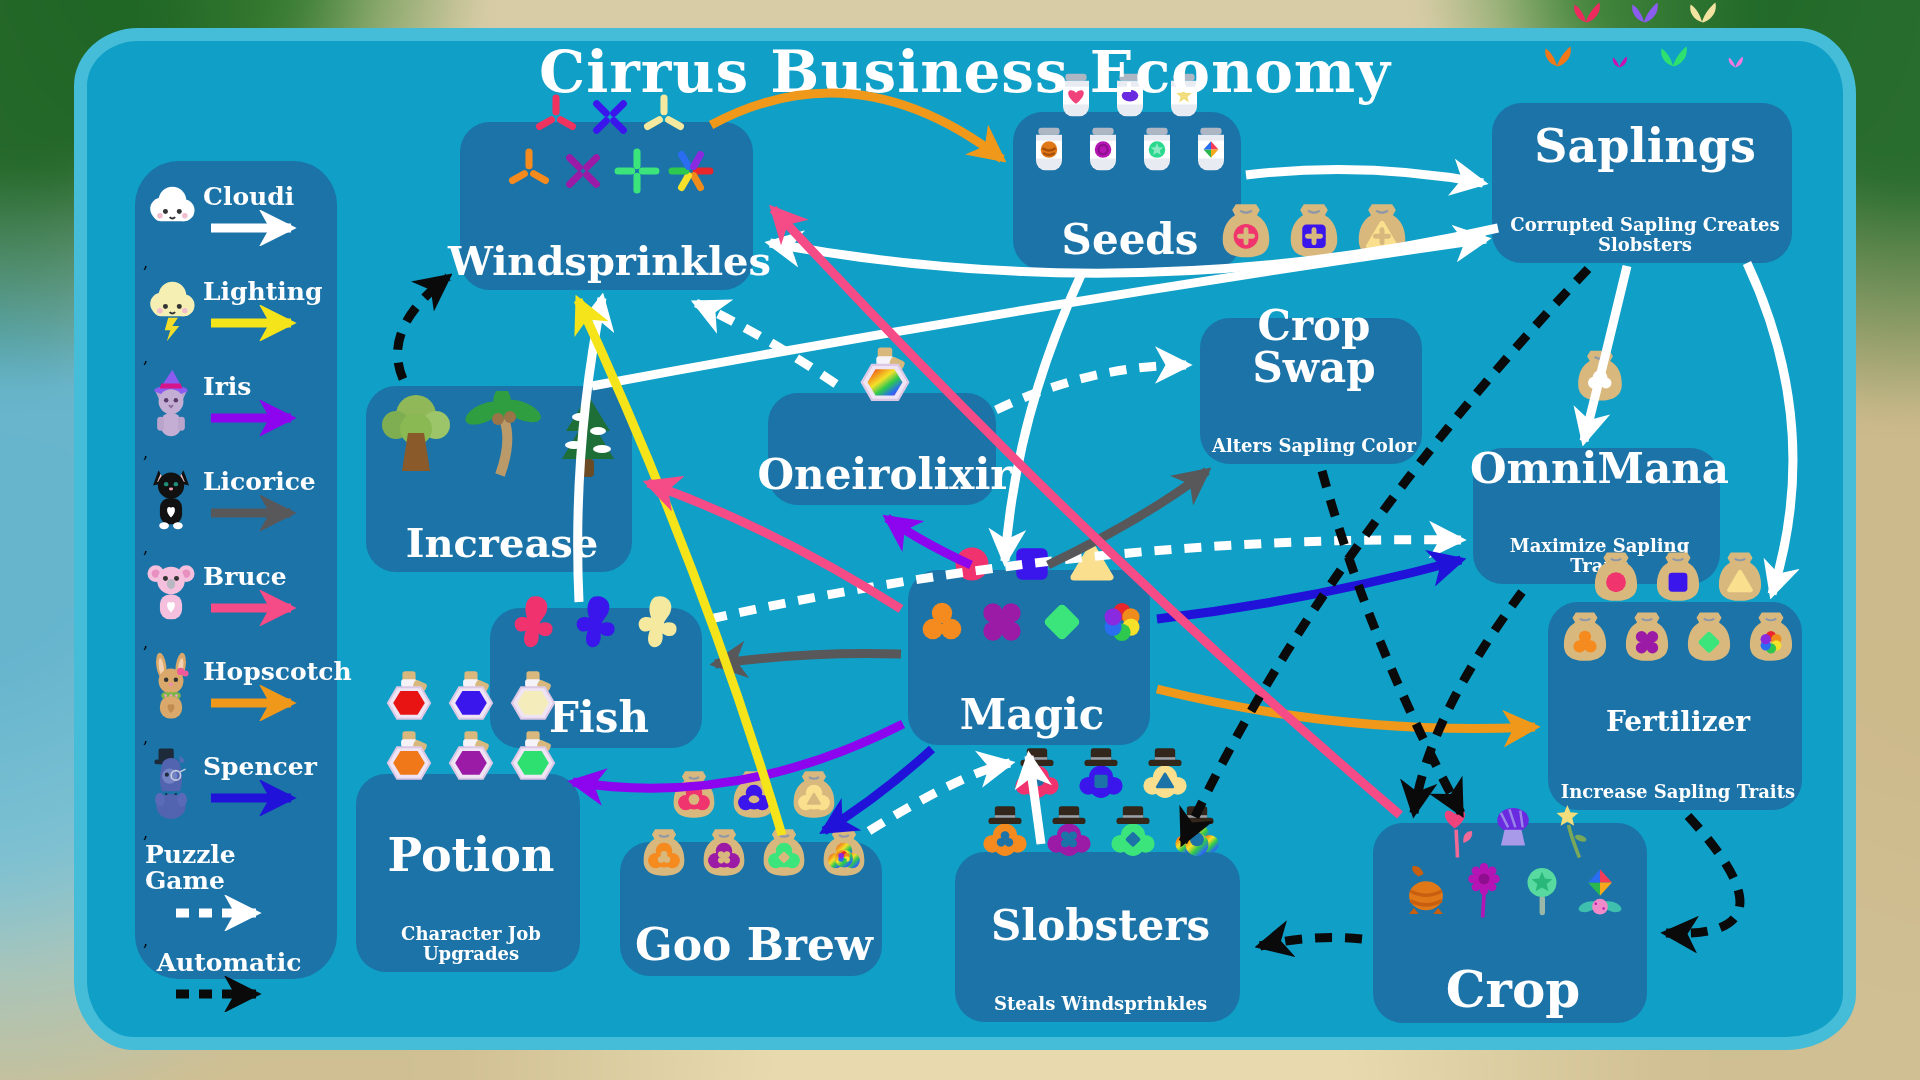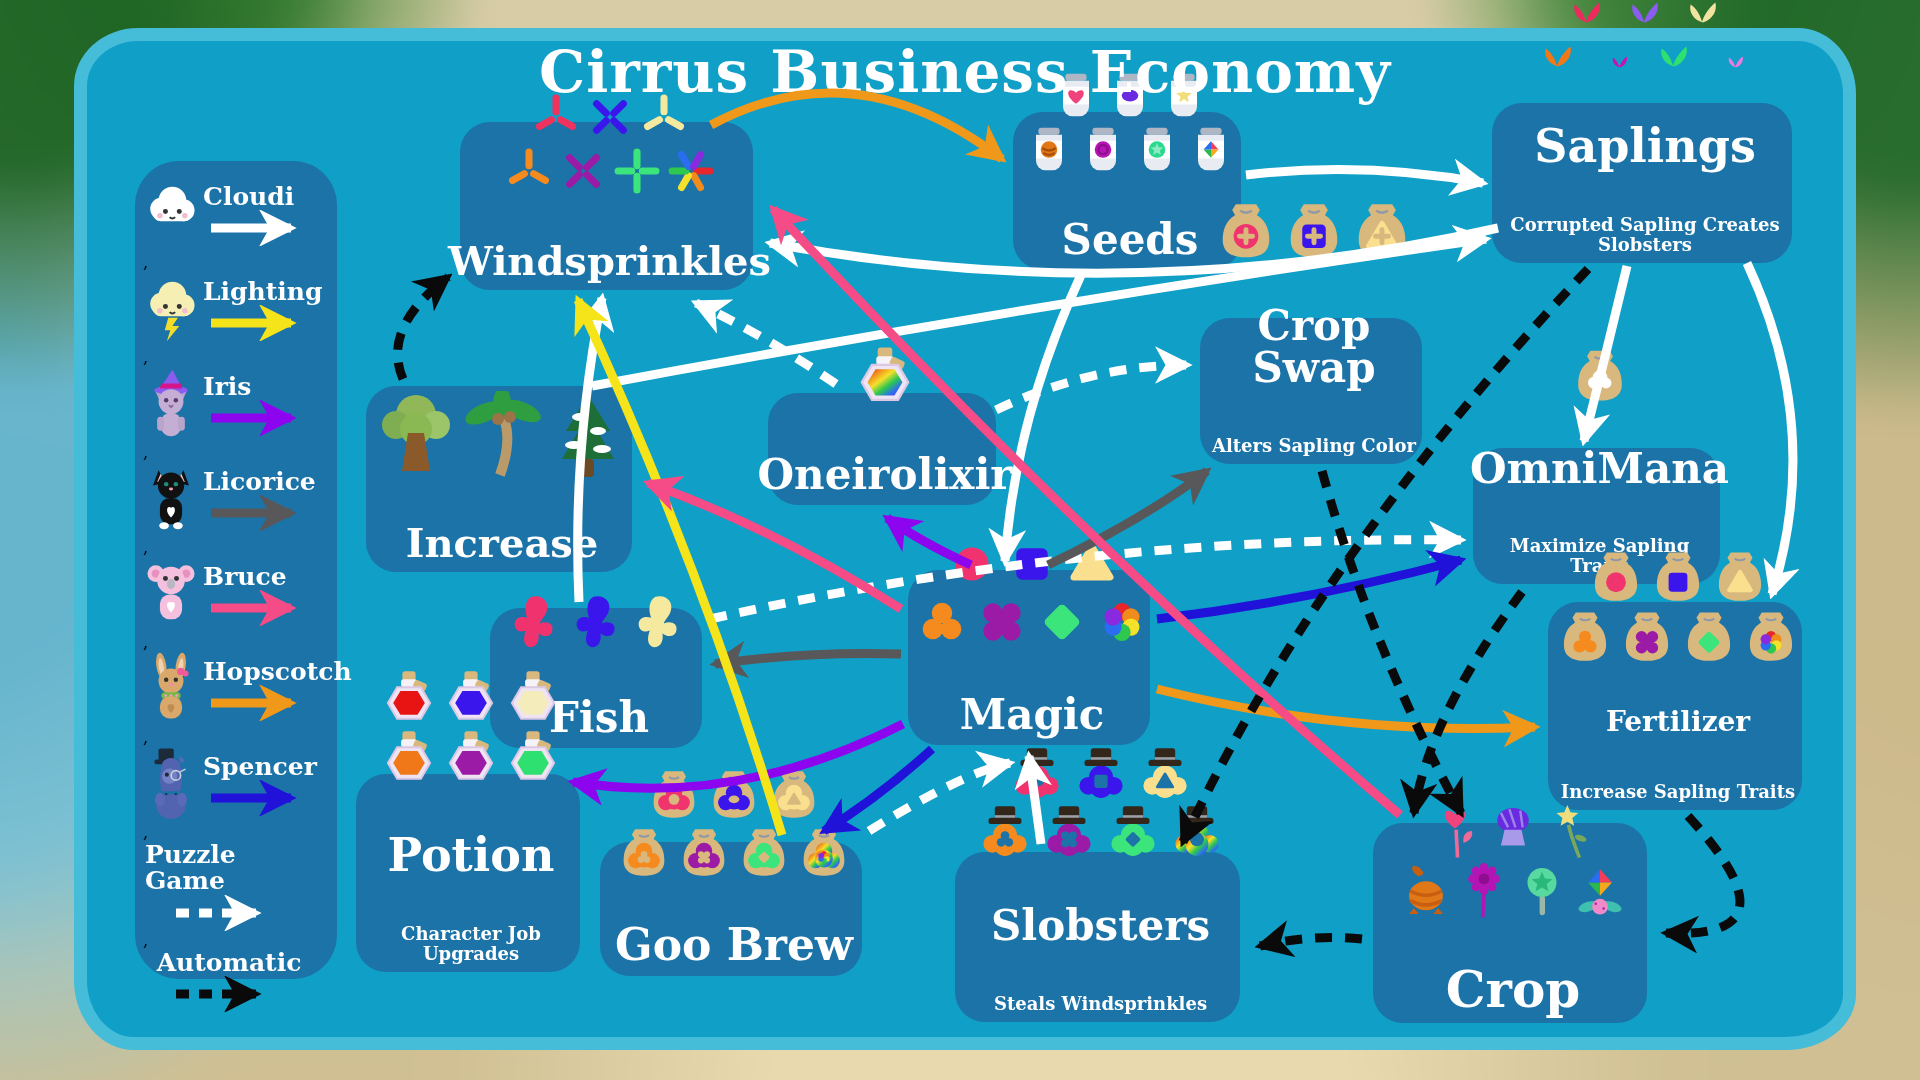--- a/index.html
+++ b/index.html
@@ -637,21 +637,21 @@
             <rect x="14" y="7" width="12" height="6" rx="2" fill="#f5f2f8"></rect>
             <rect x="25" y="7" width="10" height="6" rx="2" fill="#d9b87e" transform="rotate(24 25 7)"></rect>
             <path d="M11 13 H29 L36 25 29 37 H11 L4 25 Z" fill="#efe4f4" stroke="#dcc8e4" stroke-width="1.5"></path>
             <path d="M13.5 16 H26.5 L32 25 26.5 34 H13.5 L8 25 Z" fill="#2ee070"></path>
           </svg>
         </div>
       </div>
     <div class="ntitle">Potion</div>
     <div class="nsub">Character Job Upgrades</div>
   </div>
-  <div class="node" style="left:600px;top:842px;width:262px;height:134px" data-node="goobrew">
+  <div class="node" style="left:620px;top:842px;width:262px;height:134px" data-node="goobrew">
     <div class="icons">
         <div class="irow">
           <svg viewBox="0 0 40 44">
             <path d="M13 5 h14 l2.5 4 -2 3.5 c6 3.5 8.5 9.5 8.5 17 c0 9 -7 12 -16 12 s-16 -3 -16 -12 c0 -7.5 2.5 -13.5 8.5 -17 l-2 -3.5 z" fill="#d9b87e"></path>
             <path d="M16 9.5 q4 2.6 8 0" stroke="#8f98a8" stroke-width="1.6" fill="none"></path>
             <circle cx="20" cy="22" r="6.5" fill="#f0346e"></circle>
             <circle cx="13.5" cy="29.5" r="6" fill="#f0346e"></circle>
             <circle cx="26.5" cy="29.5" r="6" fill="#f0346e"></circle>
             <circle cx="20" cy="28" r="7" fill="#f0346e"></circle>
             <circle cx="20" cy="27" r="4.2" fill="#d9b87e"></circle>

